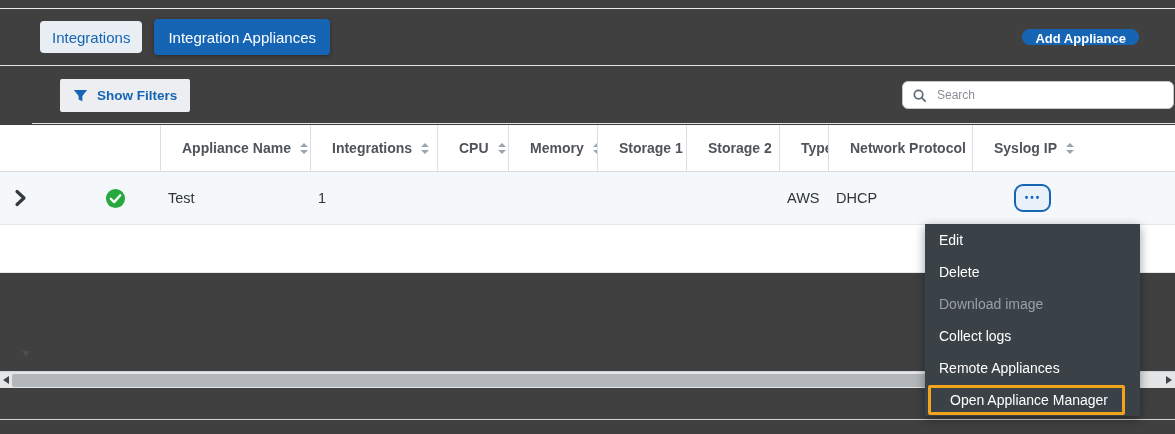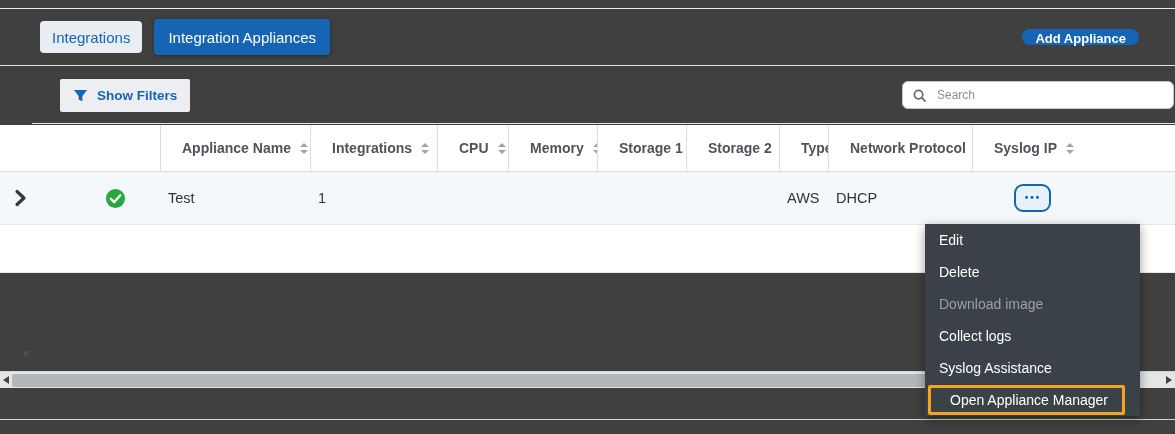--- a/index.html
+++ b/index.html
@@ -242,16 +242,16 @@
     <span class="sarrow right"></span>
   </div>
 
   <div class="bottomline"></div>
 
   <div class="context-menu">
     <div class="menu-item">Edit</div>
     <div class="menu-item">Delete</div>
     <div class="menu-item disabled">Download image</div>
     <div class="menu-item">Collect logs</div>
-    <div class="menu-item">Syslog Assistance</div>
+    <div class="menu-item">Remote Appliances</div>
     <div class="menu-item highlighted">Open Appliance Manager</div>
   </div>
 </div>
 
 </body></html>

